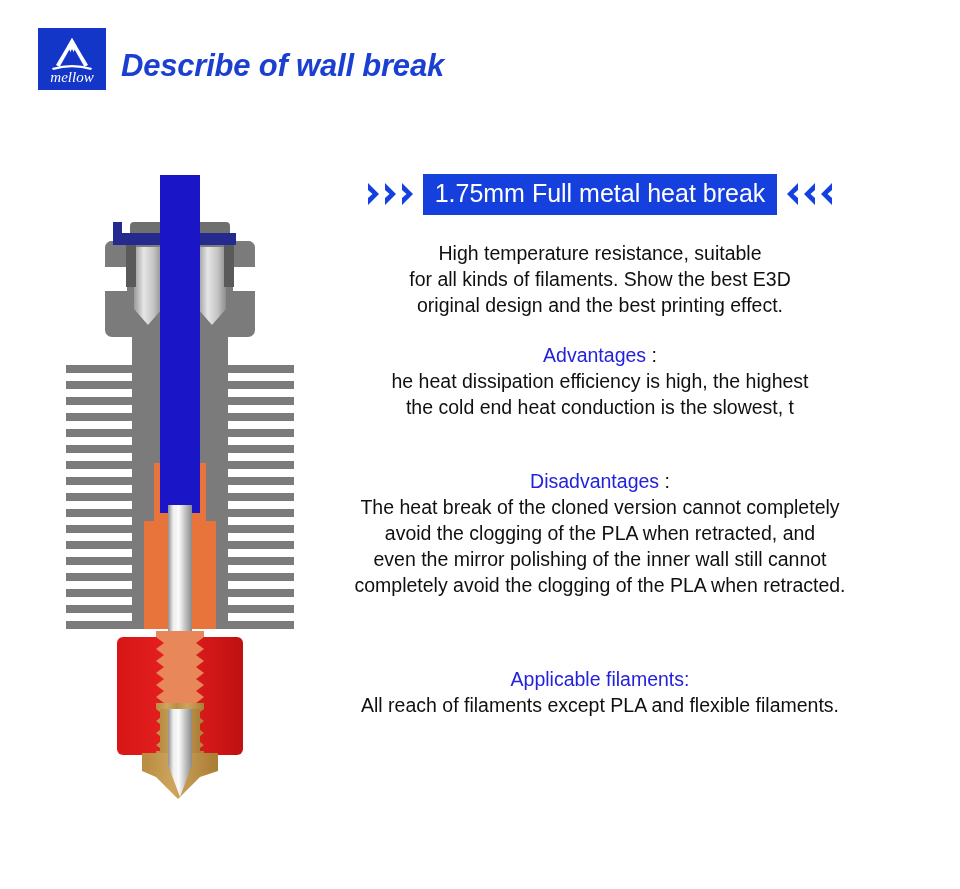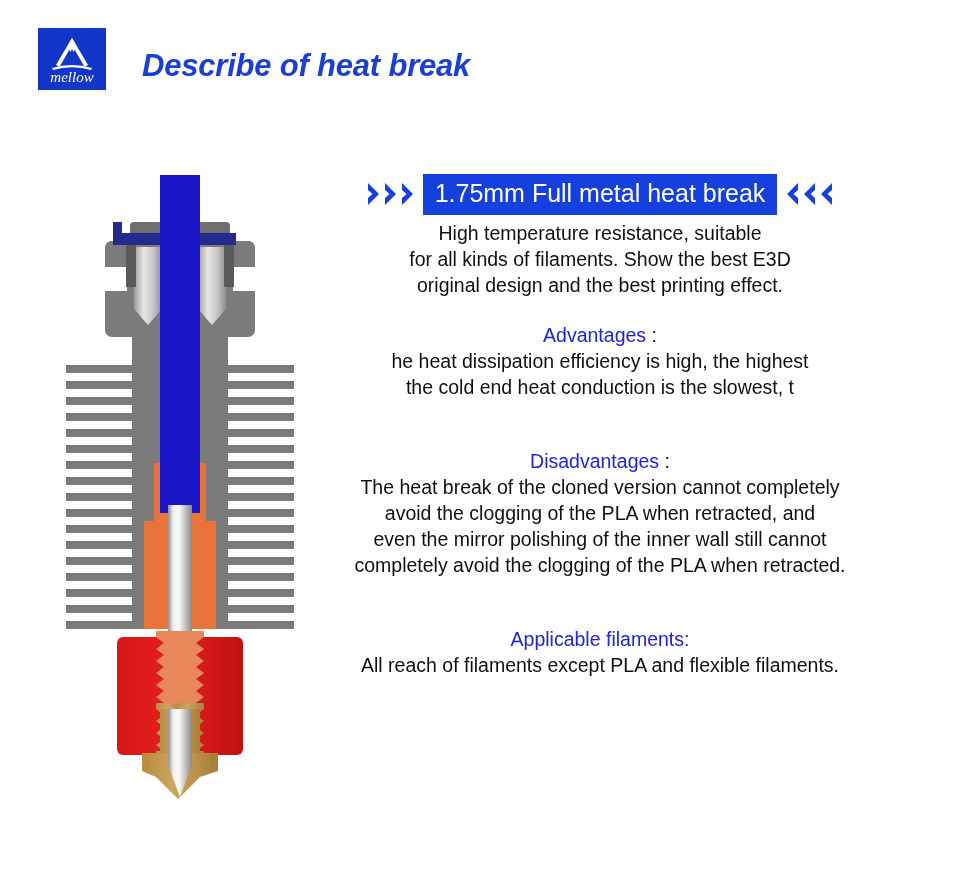--- a/index.html
+++ b/index.html
@@ -20,21 +20,21 @@
     overflow: hidden;
   }
 
   
   #header {
     position: absolute;
     left: 38px;
     top: 28px;
     display: flex;
     align-items: center;
-    gap: 36px;
+    gap: 15px;
   }
   #logo-box {
     width: 68px;
     height: 62px;
     background: #1436c8;
     position: relative;
     flex: 0 0 auto;
   }
   #logo-box svg { display: block; }
   #page-title {
@@ -92,24 +92,24 @@
     line-height: 26px;
     color: #101010;
   }
   .heading {
     font-size: 19.5px;
     line-height: 26px;
     color: #2222dd;
   }
   .heading .punct { color: #101010; }
   .heading.all-blue .punct { color: #2222dd; }
-  #intro-block { }
+  #intro-block { margin-top: 20px; }
   #adv-block { margin-top: 24px; }
   #dis-block { margin-top: 48px; }
-  #app-block { margin-top: 48px; }
+  #app-block { margin-top: 68px; }
 
   
   #diagram {
     position: absolute;
     left: 60px;
     top: 175px;
     width: 240px;
     height: 625px;
   }
   #diagram svg { display: block; }
@@ -125,21 +125,21 @@
         <rect x="0" y="0" width="68" height="62" fill="#1436c8"></rect>
 
         <path d="M34 10 L50 37 L46.5 39 L34 17 L21.5 39 L18 37 Z" fill="#ffffff"></path>
         <path d="M34 10 L38.5 18 L34 27 L29.5 18 Z" fill="#ffffff"></path>
         <path d="M34 21 L37 27 L34 33 L31 27 Z" fill="#1436c8"></path>
         <path d="M14 40 Q34 34 54 40 L53 42 Q34 36.5 15 42 Z" fill="#ffffff"></path>
 
         <text x="34" y="54" font-family="'Liberation Serif', serif" font-size="15" font-style="italic" fill="#ffffff" text-anchor="middle">mellow</text>
       </svg>
     </div>
-    <div id="page-title">Describe of heat break</div>
+    <div id="page-title">Describe of wall break</div>
   </div>
 
   <div id="diagram">
     <svg width="240" height="625" viewBox="0 0 240 625">
       <defs>
         <linearGradient id="gCollet" x1="0" y1="0" x2="1" y2="0">
           <stop offset="0%" stop-color="#9a9a9a"></stop>
           <stop offset="35%" stop-color="#e6e6e6"></stop>
           <stop offset="70%" stop-color="#c4c4c4"></stop>
           <stop offset="100%" stop-color="#8d8d8d"></stop>

